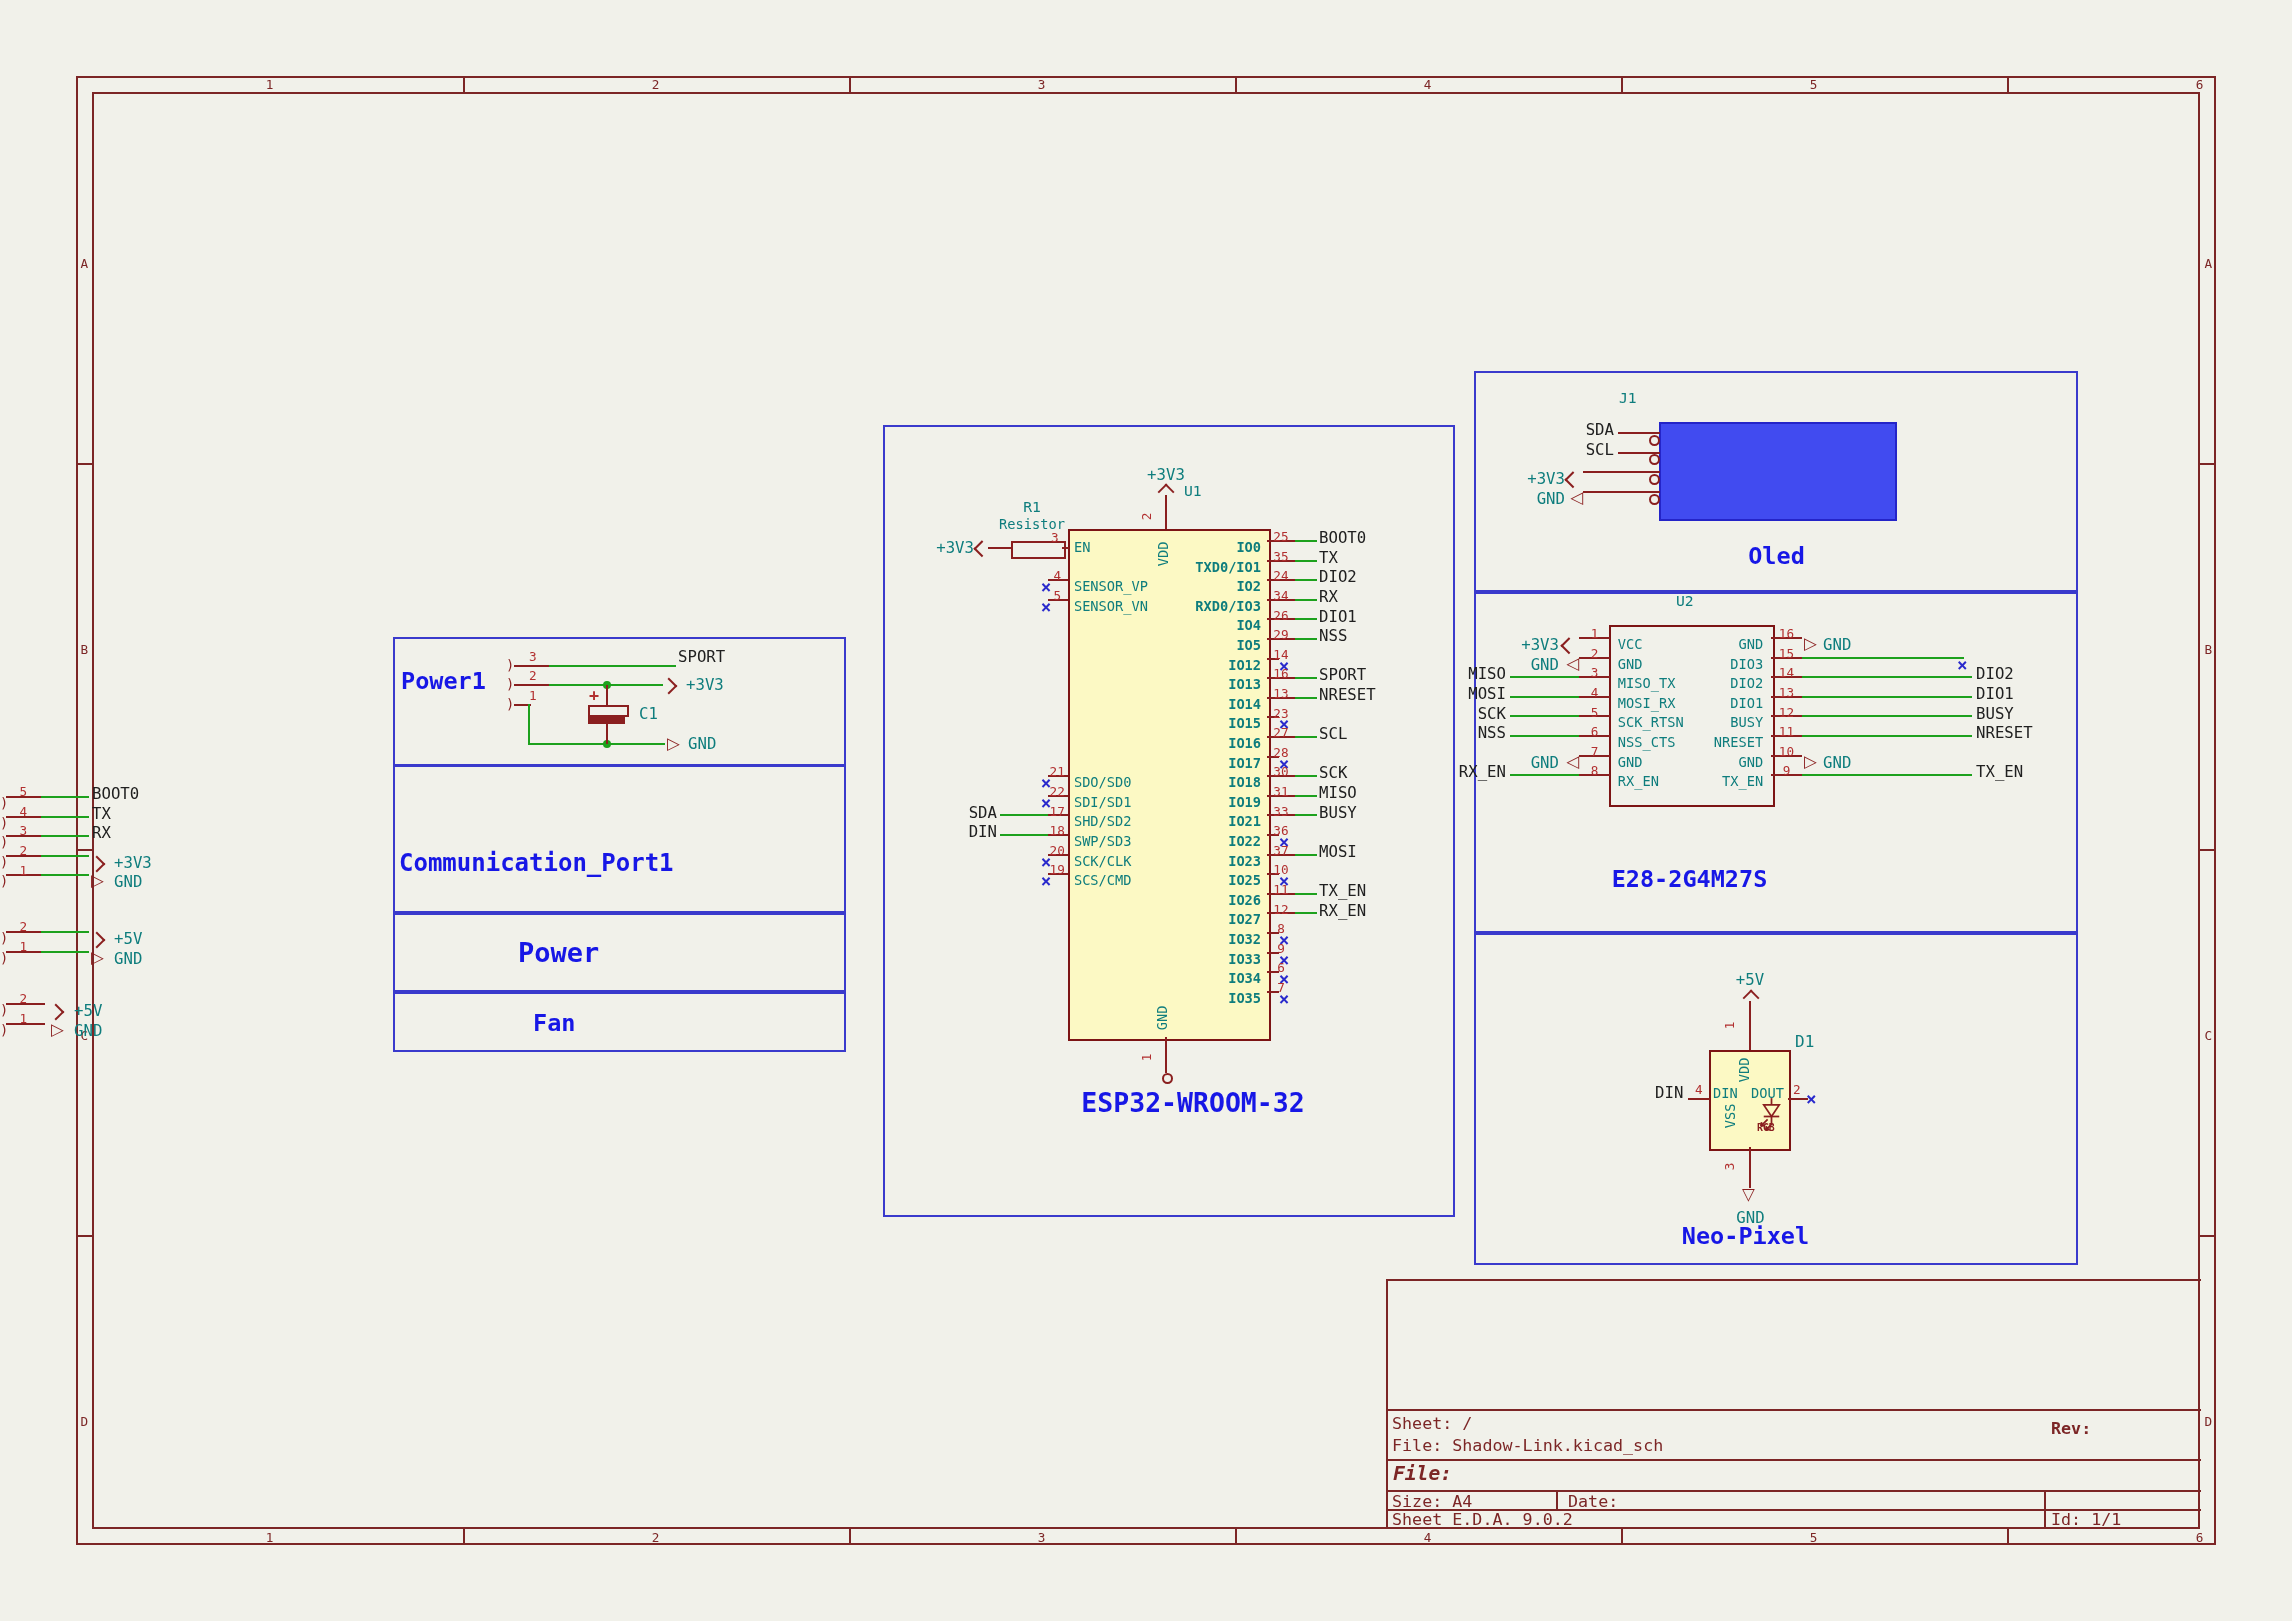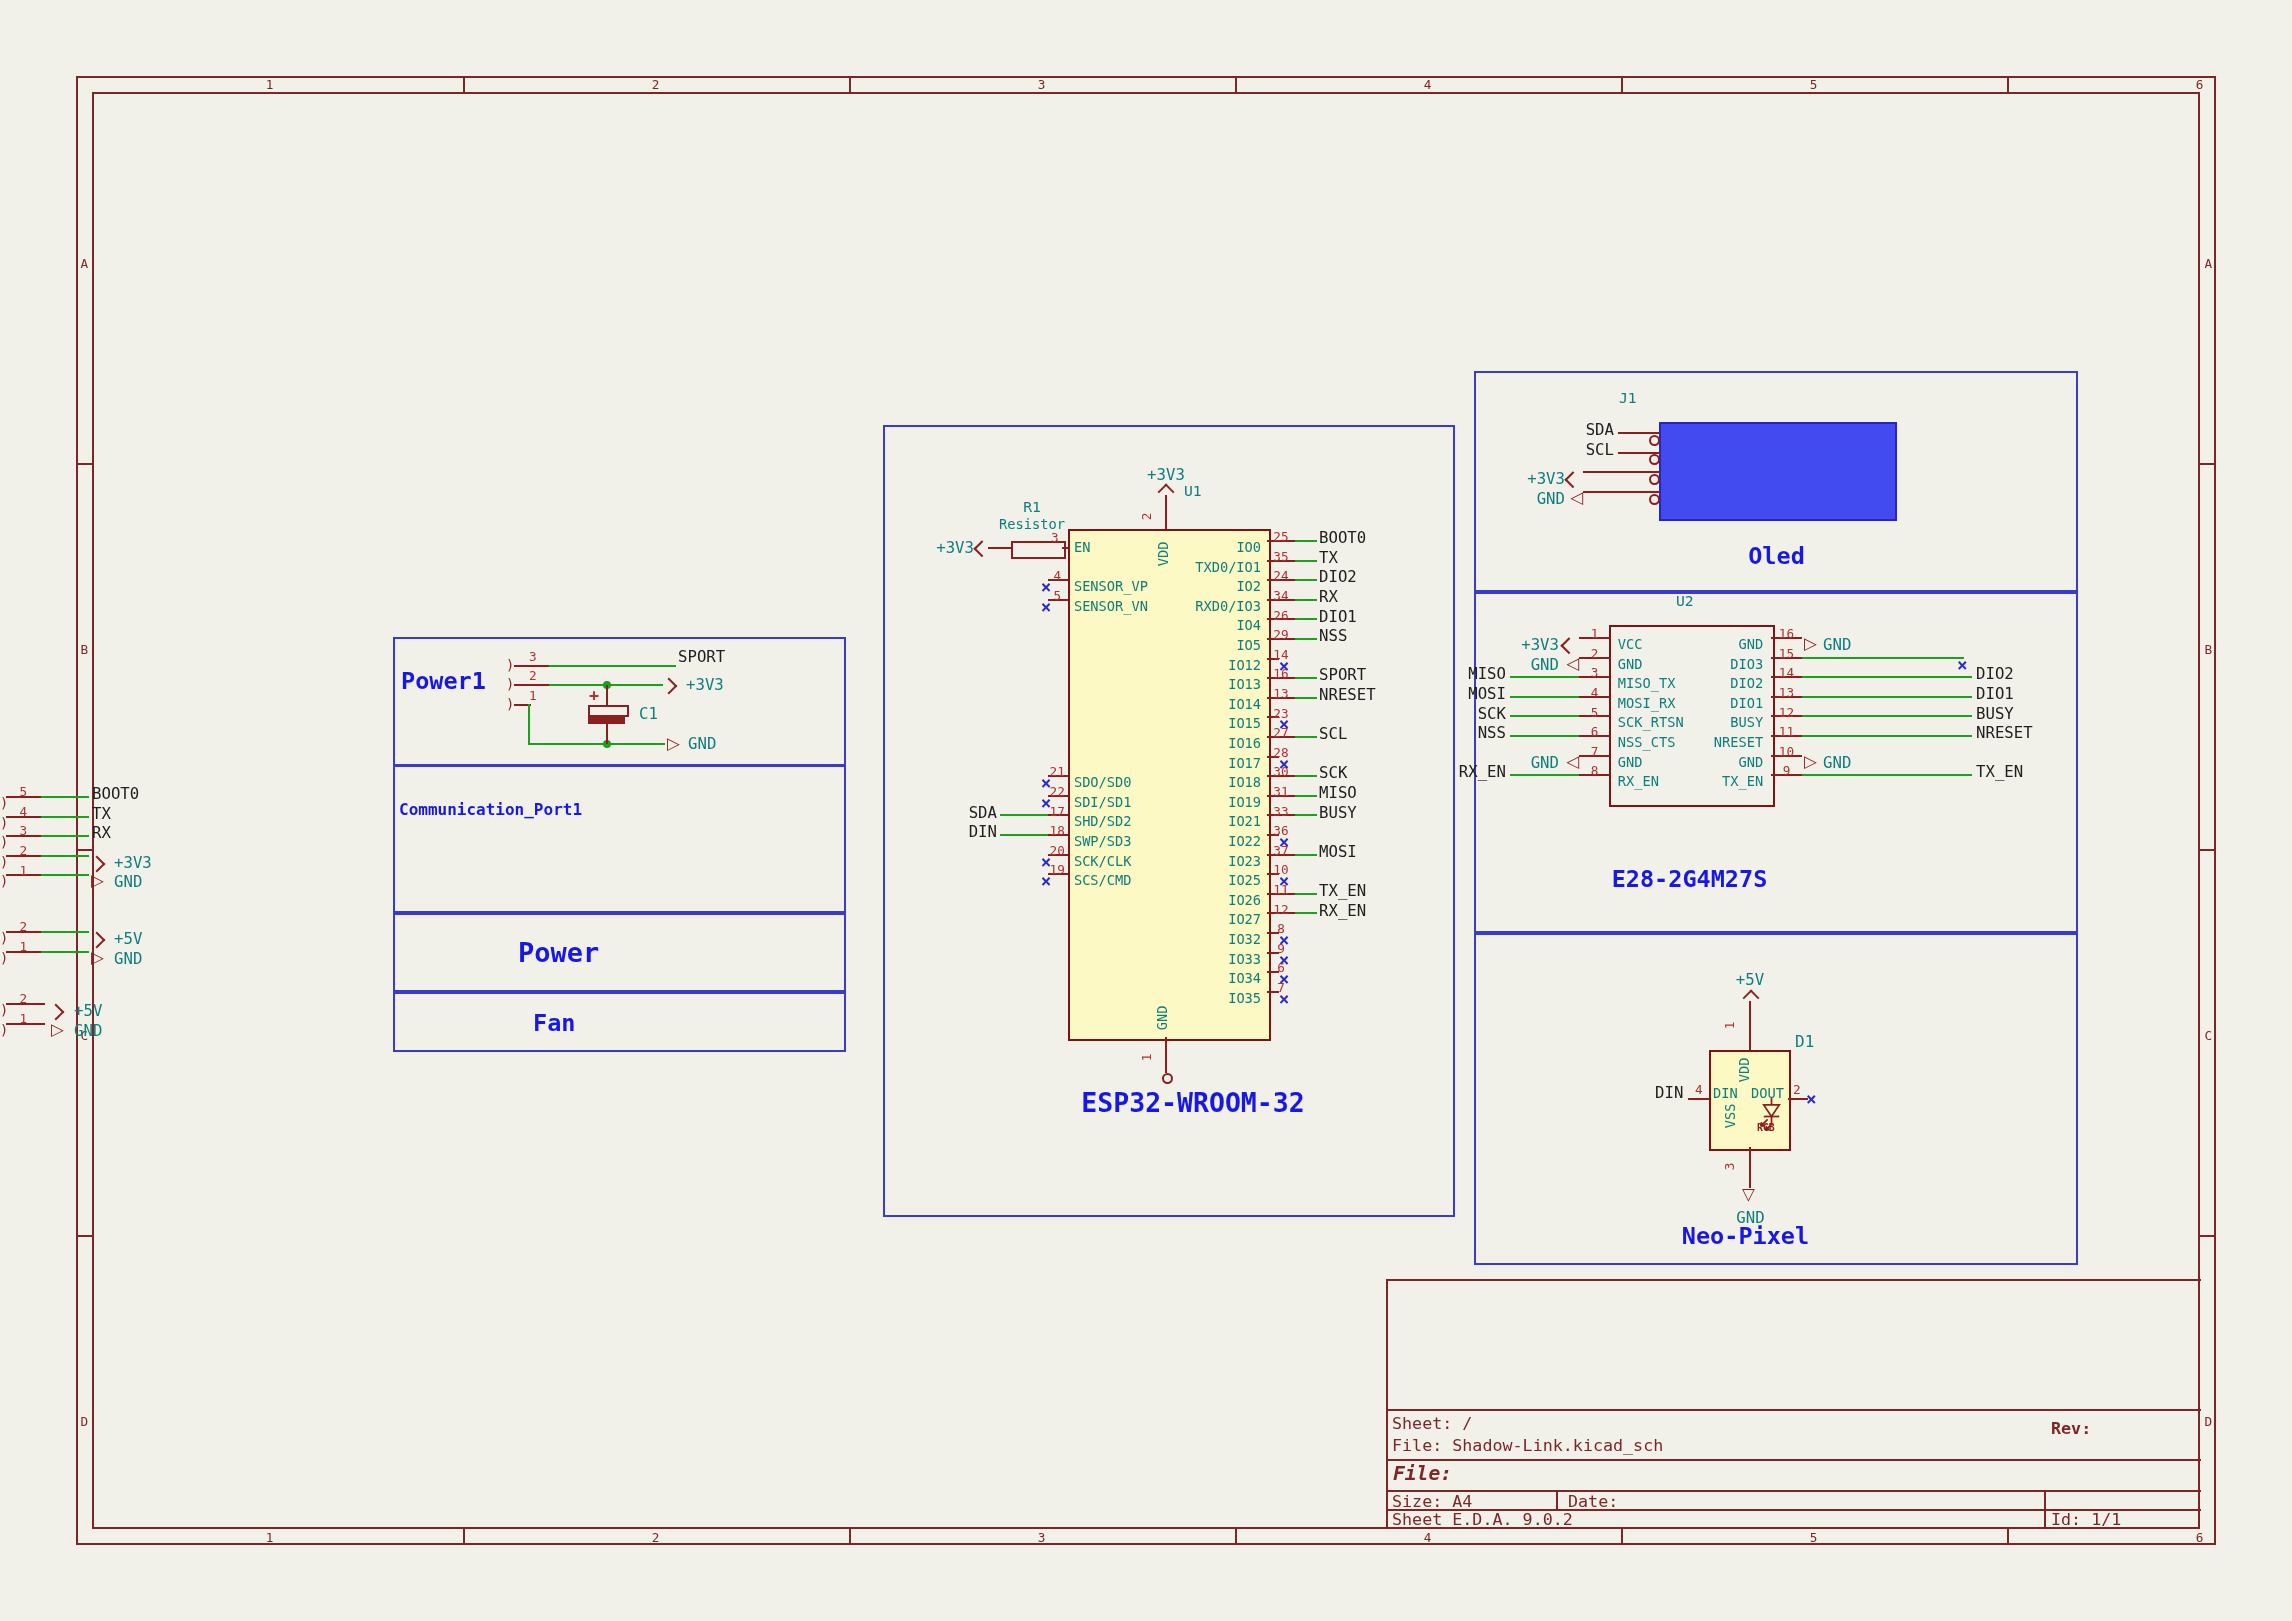--- a/index.html
+++ b/index.html
@@ -57,21 +57,21 @@
   .prow .ncx{top:0;display:none;}
   .prow .chev{display:none;}
   
   #esp-r{left:1267px;top:540px;width:235px;position:absolute;}
   #esp-r .st{left:0;width:28px;}
   #esp-r .pnum{left:0;top:-8.8px;width:28px;text-align:center;}
   #esp-r .t-net .wr{display:block;left:28px;width:21.6px;}
   #esp-r .t-net .lab{display:block;left:52px;}
   #esp-r .t-ncpin .st{width:11.8px;}
   #esp-r .t-ncpin .ncx{display:block;left:11.8px;}
-  #esp-r .pname{right:calc(100% + 5.9px);top:1px;}
+  #esp-r .pname{right:calc(100% + 5.9px);top:1px;font-weight:bold;}
   
   #esp-l{left:872px;top:540px;width:196px;position:absolute;}
   #esp-l .st{right:0;width:19.6px;}
   #esp-l .pnum{right:0;top:-8.8px;width:21.6px;text-align:center;}
   #esp-l .t-wire .wr{display:block;right:19.6px;width:48px;}
   #esp-l .t-wire .lab{display:block;right:71px;}
   #esp-l .t-ncpin .ncx{display:block;right:16.7px;}
   #esp-l .pname{left:calc(100% + 5.9px);top:1px;}
   
   #e28-l{left:1296px;top:637px;width:314px;position:absolute;}
@@ -225,21 +225,21 @@
   <span class="tbt" style="left:2051px;top:1420px;font-weight:bold">Rev:</span>
   <span class="tbt" style="left:1392px;top:1511px">Sheet E.D.A. 9.0.2</span>
   <span class="tbt" style="left:2051px;top:1511px">Id: 1/1</span>
 
   <div class="sheetbox" style="left:393px;top:637px;width:449px;height:126px"></div>
   <div class="sheetbox" style="left:393px;top:764px;width:449px;height:147px"></div>
   <div class="sheetbox" style="left:393px;top:911px;width:449px;height:79px"></div>
   <div class="sheetbox" style="left:393px;top:990px;width:449px;height:58px"></div>
 
   <span class="stitle" style="left:401px;top:670px;font-size:23.5px">Power1</span>
-  <span class="stitle" style="left:399px;top:802px;font-size:16px">Communication_Port1</span>
+  <span class="stitle" style="left:399px;top:851px;font-size:24px">Communication_Port1</span>
   <span class="stitle" style="left:518px;top:939px;font-size:27px">Power</span>
   <span class="stitle" style="left:533px;top:1012px;font-size:23.5px">Fan</span>
 
   <span class="hook" style="left:506px;top:659px">)</span>
   <span class="hook" style="left:506px;top:678px">)</span>
   <span class="hook" style="left:506px;top:698px">)</span>
   <div class="mh" style="left:514px;top:665px;width:35px"></div>
   <div class="mh" style="left:514px;top:684px;width:35px"></div>
   <div class="mh" style="left:514px;top:704px;width:16.7px"></div>
   <span class="pnum" style="left:519px;top:651px;width:27.4px;text-align:center">3</span>

